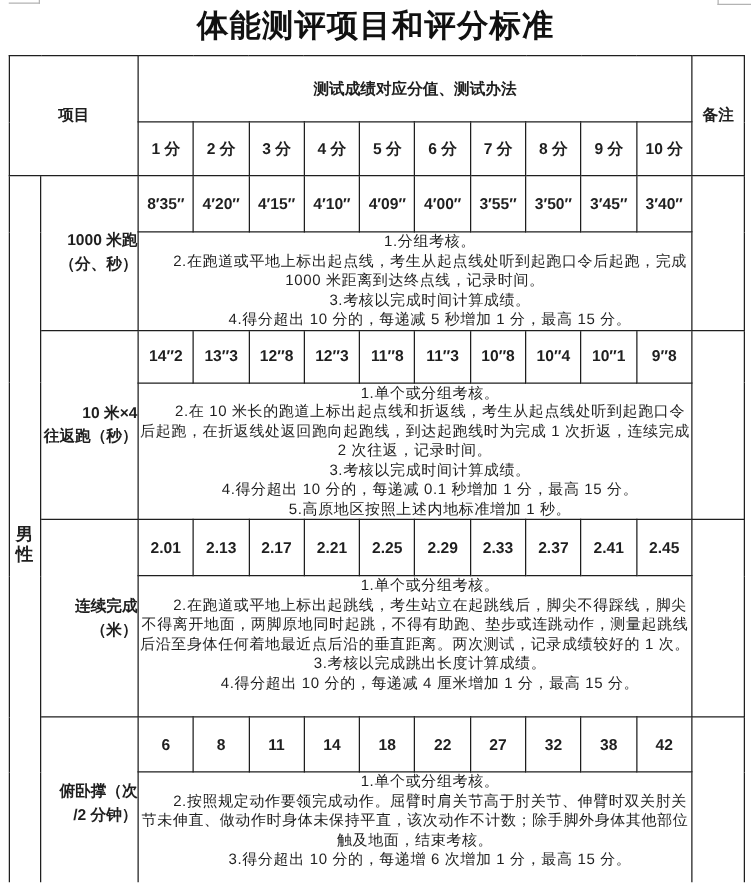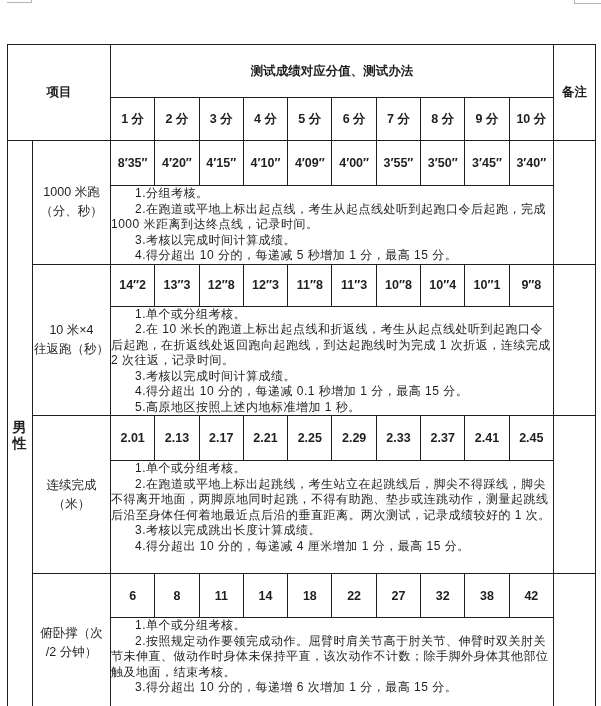--- a/index.html
+++ b/index.html
@@ -24,30 +24,30 @@
     position:absolute; left:7px; top:44px;
     width:588px; height:658px;
     border-collapse:collapse; table-layout:fixed;
   }
   table.main th, table.main td {
     border:1px solid #1f1f1f; padding:0;
     font-size:12.5px; color:#1f1f1f;
   }
   th.hdr { font-weight:bold; text-align:center; vertical-align:middle;margin-top:36px; }
   td.item-name {
-    font-weight:normal; text-align:center; vertical-align:middle;
+    font-weight:bold; text-align:right; vertical-align:middle;
     white-space:pre-line; line-height:19px; font-size:12.5px;
   }
   td.gender { text-align:center; vertical-align:middle; }
   td.gender span {
     display:inline-block; writing-mode:vertical-lr; text-orientation:upright;
     font-weight:bold; font-size:14px; letter-spacing:16px; line-height:1;
   }
   td.val { text-align:center; vertical-align:middle; font-weight:bold; font-size:12px; }
-  td.method { vertical-align:top; text-align:left; padding:3px 7px 0 6px; }
+  td.method { vertical-align:top; text-align:center; padding:3px 7px 0 6px; }
   td.method p {
     margin:0; text-indent:2em; font-weight:normal;
     font-size:12px; line-height:15.5px; letter-spacing:0.5px;
   }
   td.remark-cell { background:#ffffff; }
 
   
   tr.rh-head1 { height:53px; }
   tr.rh-head2 { height:43px; }
   tr.rh1v { height:45px; }  tr.rh1m { height:73px; }
@@ -55,20 +55,21 @@
   tr.rh3v { height:45px; }  tr.rh3m { height:113px; }
   tr.rh4v { height:44px; }  tr.rh4m { height:95px; }
 </style>
 </head>
 <body>
 
 <div class="page">
   <div class="frag-tl"></div>
   <div class="frag-tr"></div>
 
+  <h1 class="title">体能测评项目和评分标准</h1>
 
   <table class="main">
     <colgroup>
       <col style="width:25px">
       <col style="width:78px">
       <col style="width:44.3px">
         <col style="width:44.3px">
         <col style="width:44.3px">
         <col style="width:44.3px">
         <col style="width:44.3px">

